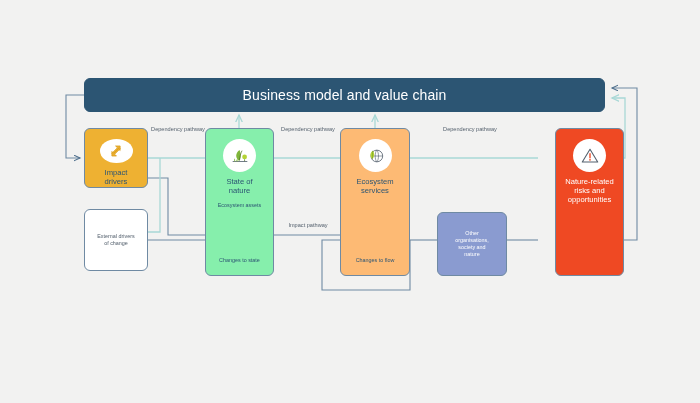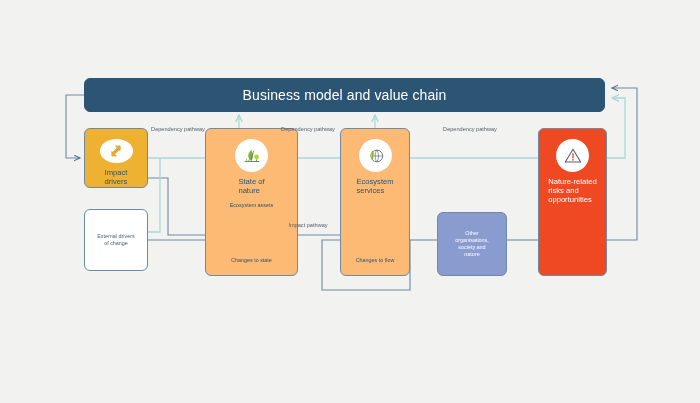--- a/index.html
+++ b/index.html
@@ -16,34 +16,34 @@
         display:flex;flex-direction:column;align-items:center;}
 
   
   #banner{left:84px;top:78px;width:521px;height:34px;background:#2c5573;
           border:1px solid #2c5573;justify-content:center;}
   #banner .blabel{color:#ffffff;font-size:14px;letter-spacing:.1px;}
 
   
   #impact{left:84px;top:128px;width:64px;height:60px;background:#eeb132;
           border:1px solid #6f8aa3;}
-  #state{left:205px;top:128px;width:93px;height:148px;background:#fdba74;
+  #state{left:205px;top:128px;width:69px;height:148px;background:#86efac;
          border:1px solid #6f8aa3;}
   #eco{left:340px;top:128px;width:70px;height:148px;background:#fdba74;
        border:1px solid #6f8aa3;}
-  #risks{left:538px;top:128px;width:69px;height:148px;background:#ef4923;
+  #risks{left:555px;top:128px;width:69px;height:148px;background:#ef4923;
          border:1px solid #6f8aa3;}
   #external{left:84px;top:209px;width:64px;height:62px;background:#ffffff;
             border:1px solid #6f8aa3;justify-content:center;}
   #other{left:437px;top:212px;width:70px;height:64px;background:#8a9bd0;
          border:1px solid #6f8aa3;justify-content:center;}
 
   .ico{width:33px;height:33px;border-radius:50%;background:#ffffff;
        margin-top:10px;display:flex;align-items:center;justify-content:center;}
-  .ttl{margin-top:6px;line-height:1.18;font-size:7.6px;color:#2c5573;}
+  .ttl{margin-top:6px;text-align:center;line-height:1.18;font-size:7.6px;color:#2c5573;}
   #risks .ttl{color:#ffffff;}
   .sub{font-size:5.4px;color:#2c5573;text-align:center;margin-top:6px;}
   .bot{position:absolute;bottom:12px;left:0;right:0;text-align:center;
        font-size:5.4px;color:#2c5573;}
   .boxtext{font-size:5.4px;color:#55616e;text-align:center;line-height:1.3;}
   #other .boxtext{color:#ffffff;}
 
   .plabel{position:absolute;text-align:center;font-size:5.6px;color:#55616e;
           line-height:1.35;}
 </style>

